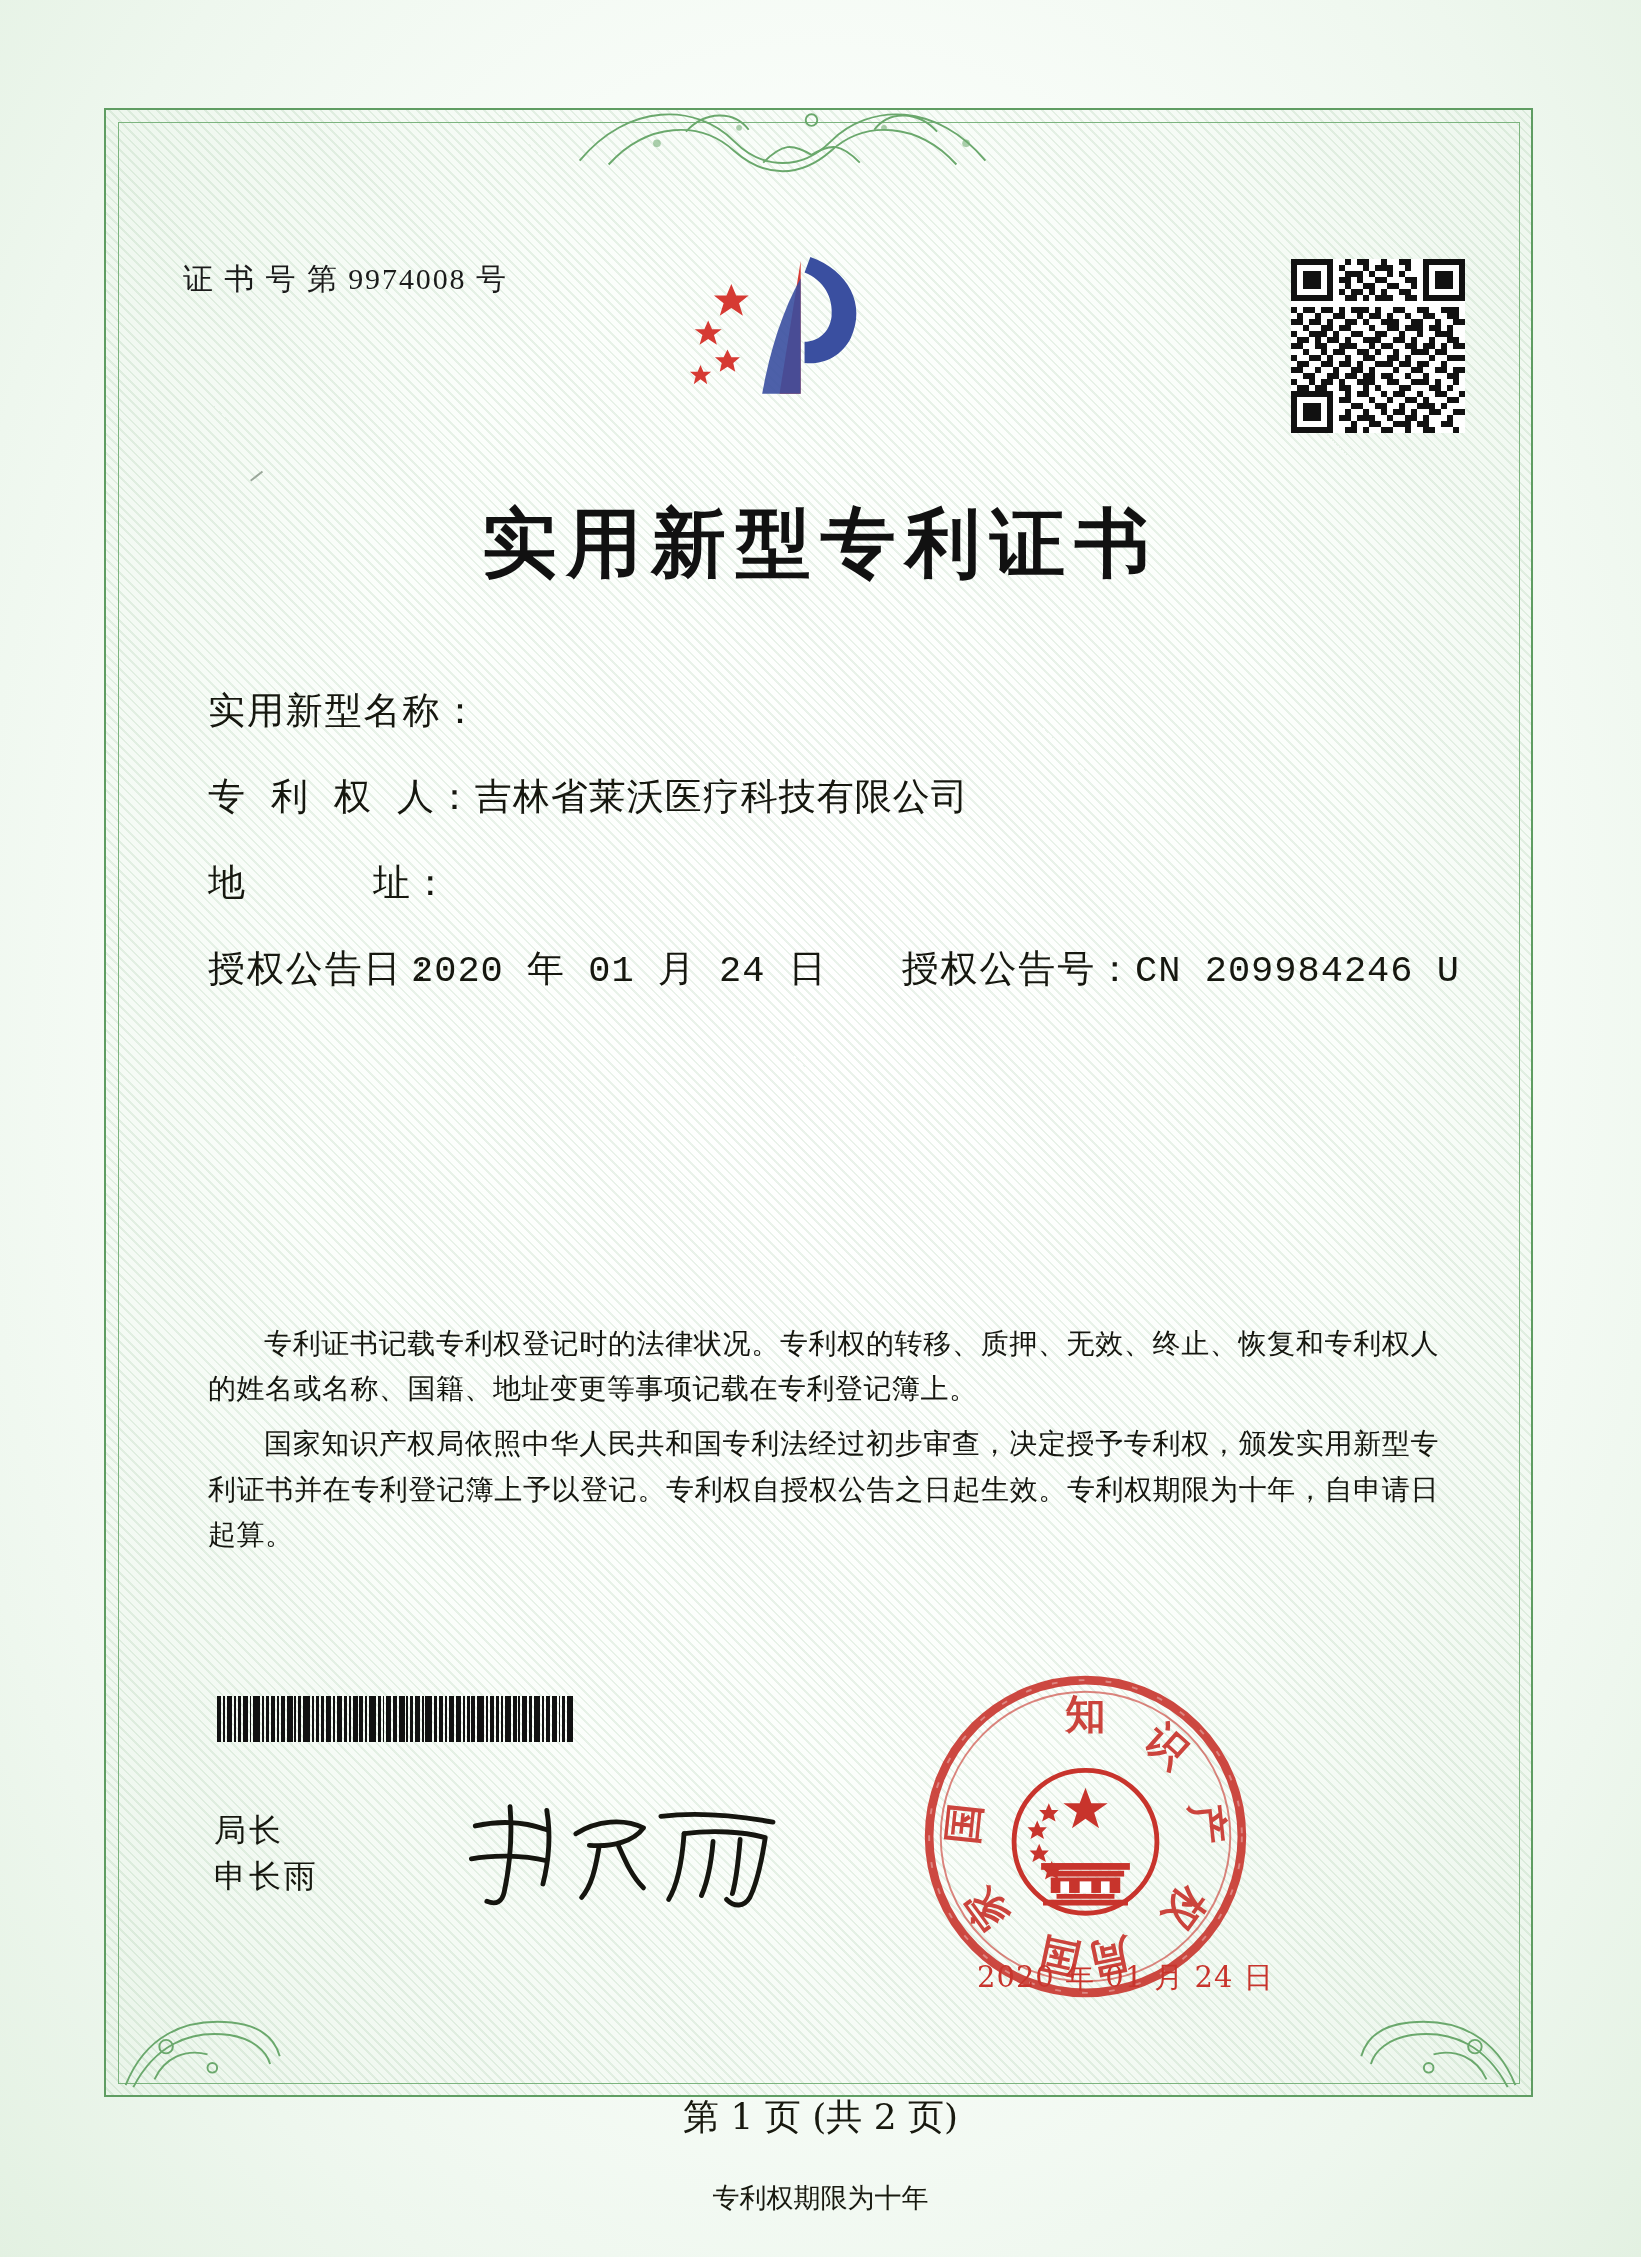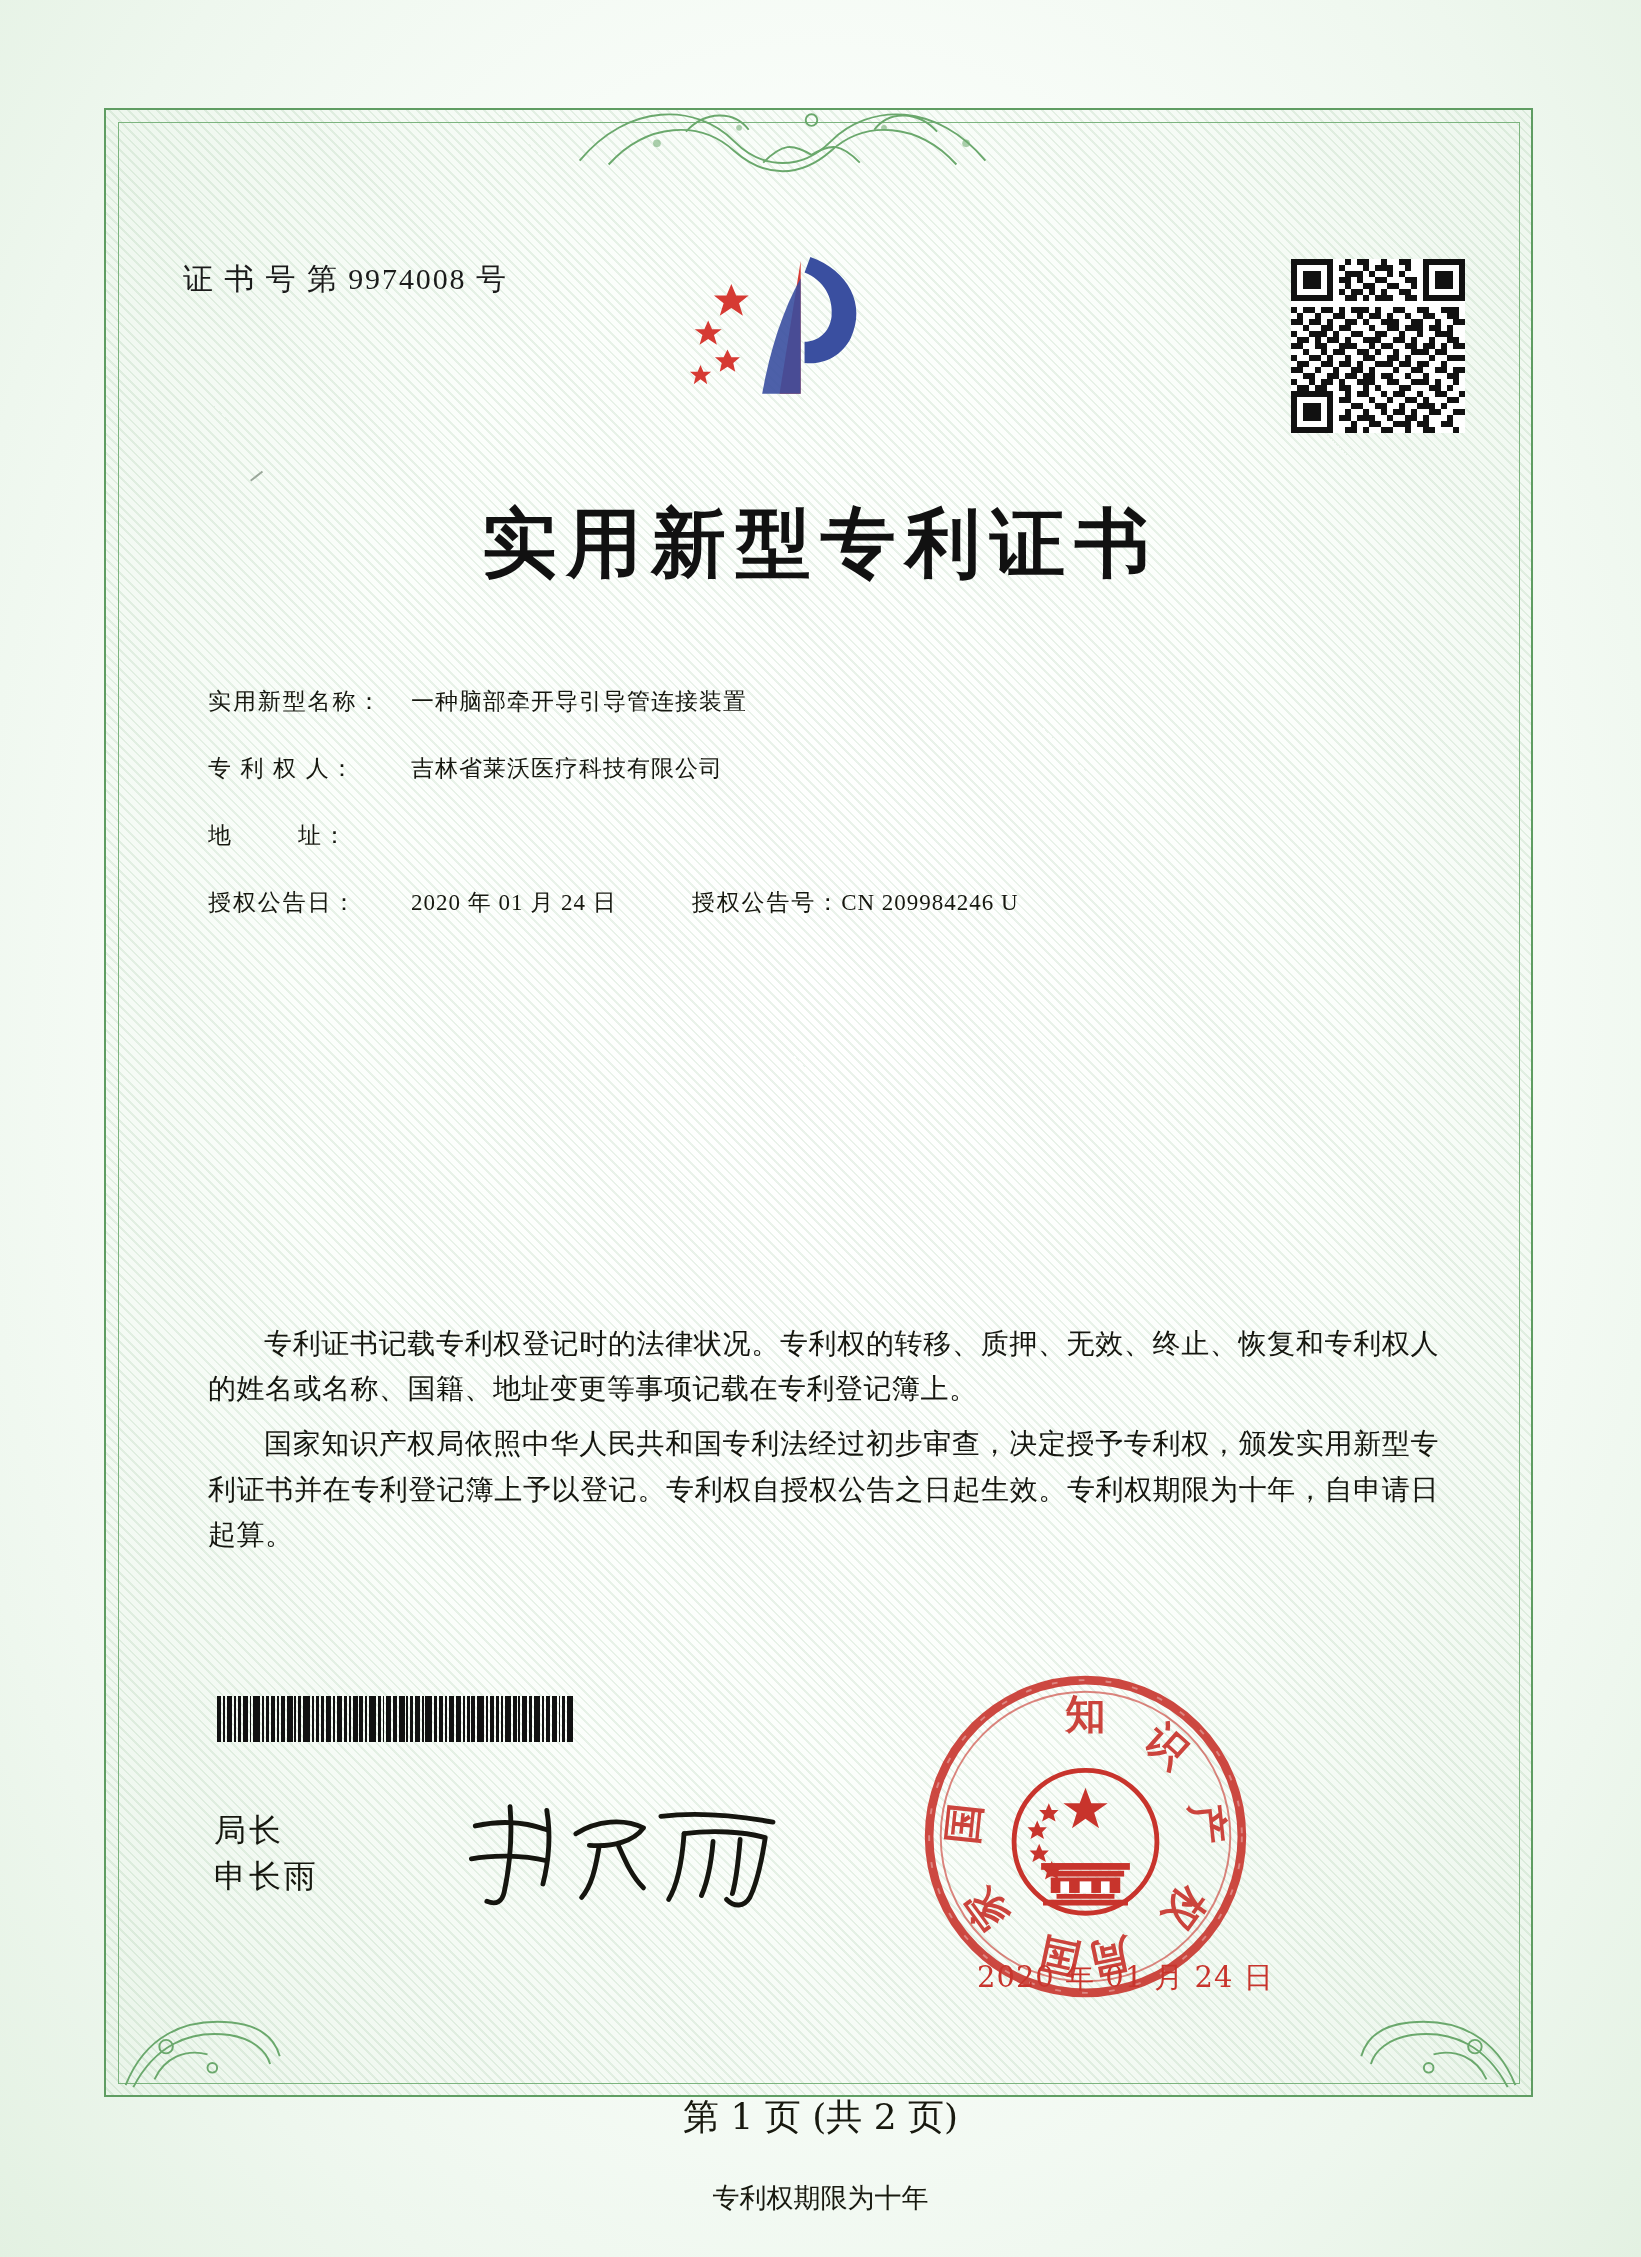--- a/index.html
+++ b/index.html
@@ -101,23 +101,23 @@
   
   .fields {
     position: absolute;
     left: 208px; top: 686px;
     width: 1226px;
   }
   .row {
     display: flex;
     align-items: baseline;
     margin-bottom: 36px;
-    font-size: 23px;
+    font-size: 37px;
     color: #16170f;
-    font-family: Liberation Serif, serif;
+    font-family: Liberation Mono, monospace;
     white-space: nowrap;
   }
   .row .label {
     display: inline-block;
     min-width: 203px;
     letter-spacing: 1.9px;
   }
   .row .value {
     letter-spacing: 1px;
   }
@@ -492,21 +492,20 @@
   </div>
 
   <div class="tick"></div>
 
   <div class="title">实用新型专利证书</div>
 
   <div class="fields">
 
     <div class="row">
       <span class="label">实用新型名称：</span>
-      <span class="value">一种脑部牵开导引导管连接装置</span>
     </div>
 
 
 
 
     <div class="row">
       <span class="label">专 利 权 人：</span>
       <span class="value">吉林省莱沃医疗科技有限公司</span>
     </div>
 

